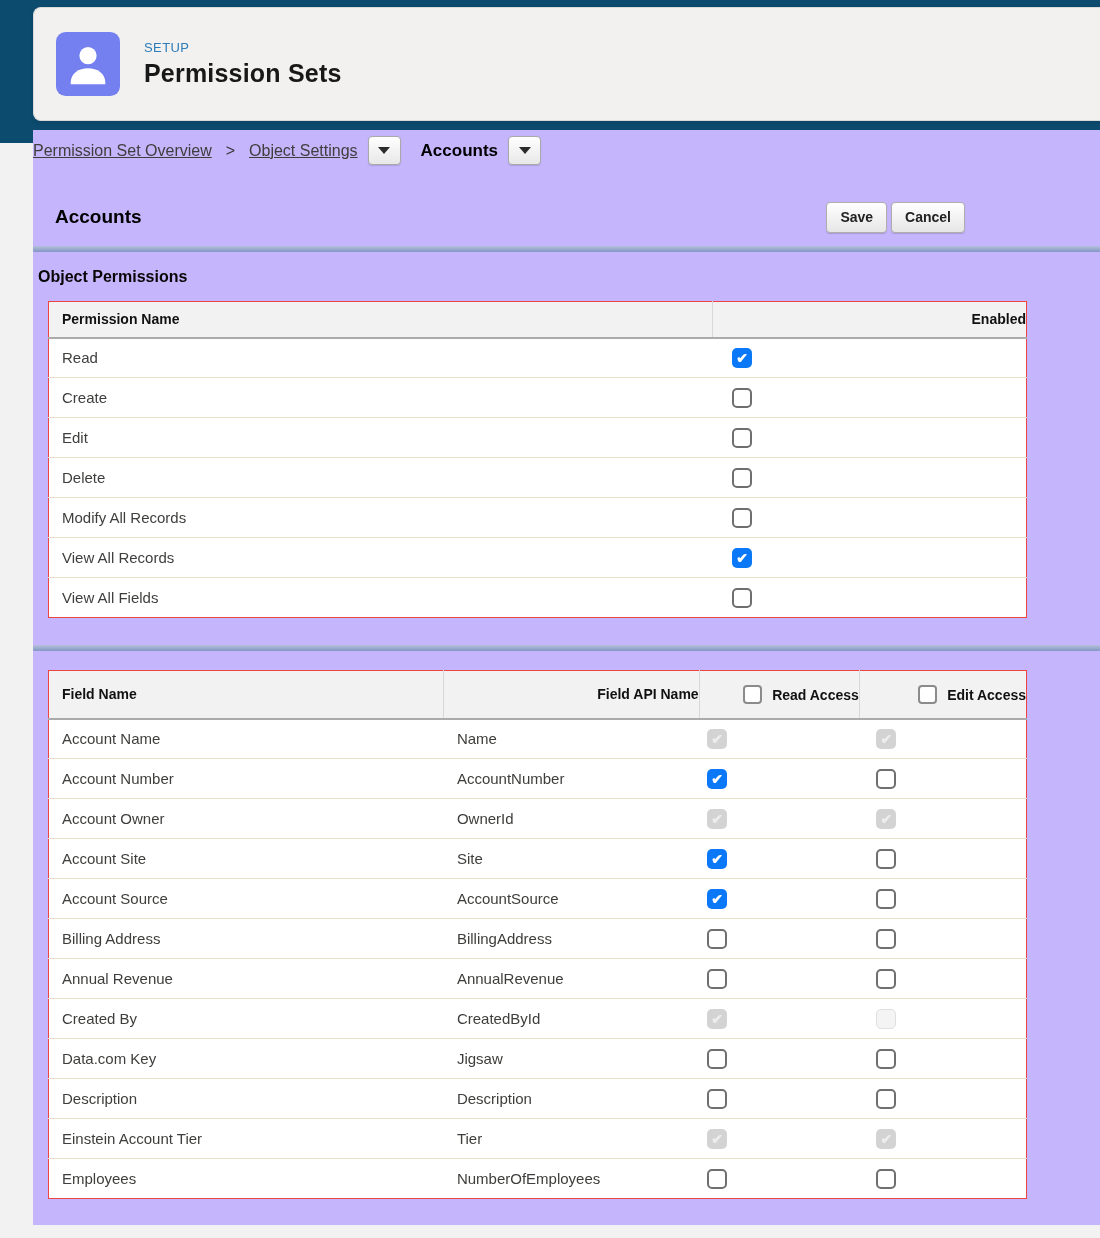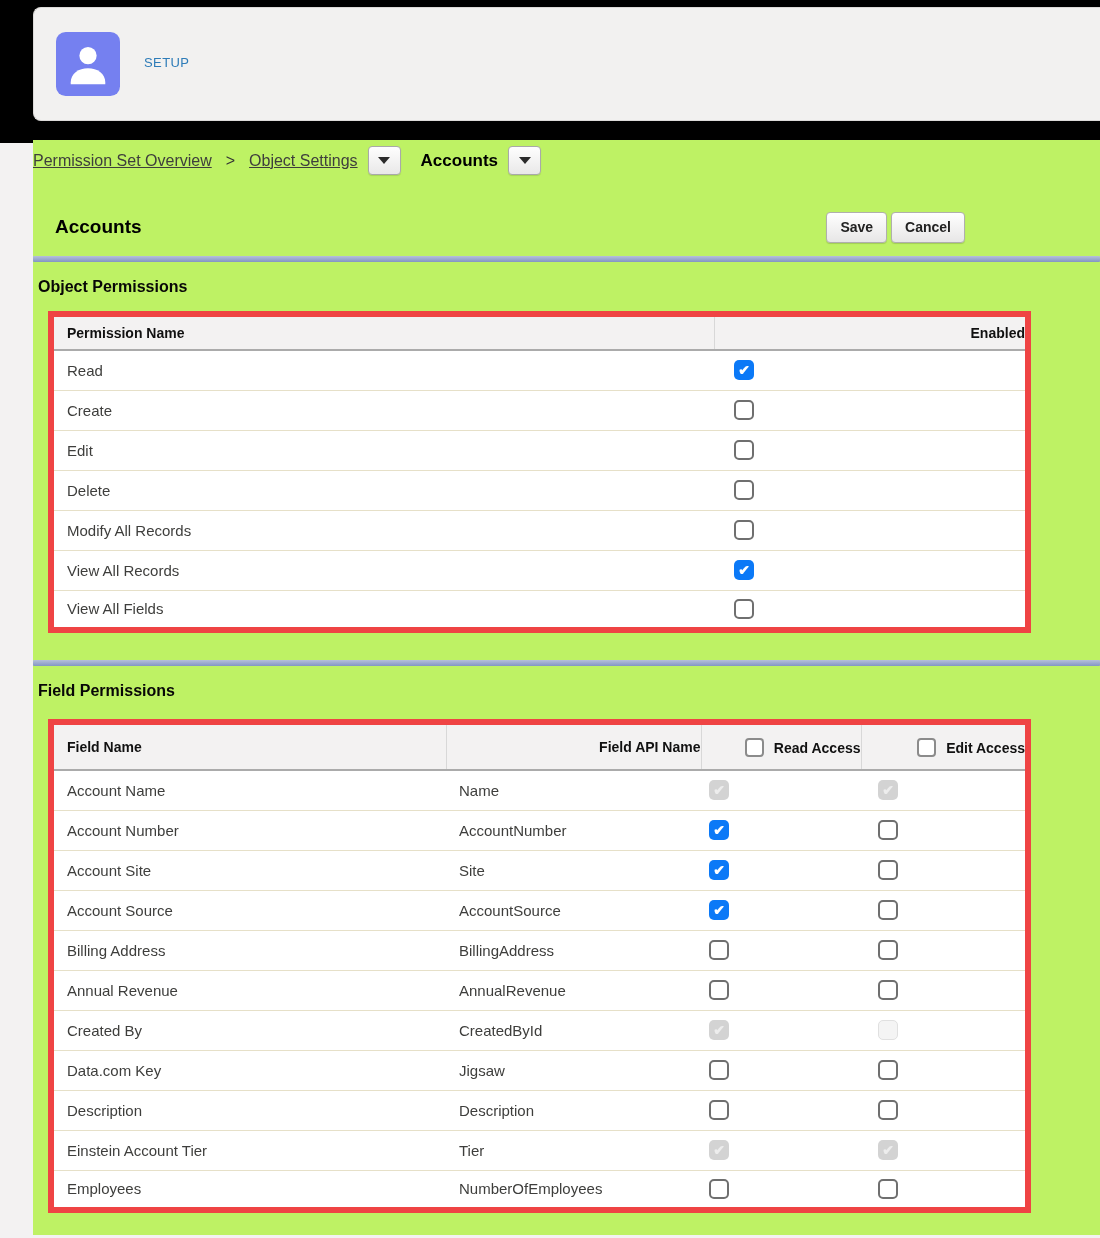--- a/index.html
+++ b/index.html
@@ -1,31 +1,31 @@
 <!DOCTYPE html>
 <html><head>
 <meta charset="utf-8">
 <style>
   * { margin:0; padding:0; box-sizing:border-box; }
   html,body { width:1100px; height:1238px; overflow:hidden;
     font-family:"Liberation Sans", sans-serif; background:#f3f2f2; }
 
   
-  .top-band { position:relative; height:143px; background:#000000; }
+  .top-band { position:relative; height:143px; background:#0c4a6e; }
   .header-card { position:absolute; left:33px; top:7px; width:1075px; height:114px;
     background:#f2f1f0; border:1px solid #dcdad8; border-right:none;
     border-radius:8px 0 0 8px; box-shadow:0 2px 4px rgba(0,0,0,.09);
     display:flex; align-items:center; padding-left:22px; gap:24px; }
   .header-icon { width:64px; height:64px; flex:0 0 64px; }
   .eyebrow { font-size:13px; color:#2e7cb8; letter-spacing:.4px; margin-bottom:4px; }
   .app-title { font-size:25px; font-weight:bold; color:#181818; letter-spacing:.2px; }
 
   
-  .content { position:absolute; left:33px; top:140px; width:1067px; height:1095px;
-    background:#bef264; }
+  .content { position:absolute; left:33px; top:130px; width:1067px; height:1095px;
+    background:#c4b5fd; }
 
   
   .breadcrumb { padding-top:6px; display:flex; align-items:center; gap:10px;
     font-size:16px; color:#333; }
   .breadcrumb a { color:#3e3e3c; text-decoration:underline; cursor:pointer; }
   .crumb-sep { margin:0 4px; color:#333; }
   .crumb-current { font-weight:bold; font-size:17px; color:#000; margin-left:10px; }
   .dd-btn { width:33px; height:29px; border:1px solid #a9a9a9; border-radius:4px;
     background:linear-gradient(#fefefe,#e9e8e8); box-shadow:0 1px 1px rgba(0,0,0,.12);
     display:inline-flex; align-items:center; justify-content:center; cursor:pointer; }
@@ -43,21 +43,21 @@
     cursor:pointer; }
 
   
   .section-divider { height:6px; margin-top:13px; border-radius:1px;
     background:linear-gradient(#b6c0da,#8396c3); }
   .section-title { font-size:16px; font-weight:bold; color:#080707;
     margin:16px 0 0 5px; }
 
   
   table { border-collapse:collapse; margin:15px 0 0 15px; width:979px;
-    border:6px solid #ef4444; table-layout:fixed; }
+    border:1px solid #ef4444; table-layout:fixed; }
   th { background:#f3f2f2; font-size:14px; font-weight:bold; color:#111;
     text-align:left; border-bottom:2px solid #ababab; }
   th + th { border-left:1px solid #d8d8d8;text-align:right; }
   #obj-table th { height:36px; padding-left:13px; }
   #obj-table th.col-enabled { padding-left:10px; }
   #field-table th { height:48px; padding-left:13px; }
   #field-table th.col-read { padding-left:24px; }
   #field-table th.col-edit { padding-left:4px; }
   td { height:40px; font-size:15px; color:#3e3e3c; padding-left:13px;
     background:#fff; }
@@ -88,20 +88,21 @@
   <div class="header-card">
     <div class="header-icon">
       <svg viewBox="0 0 100 100" width="64" height="64">
         <rect width="100" height="100" rx="15" fill="#7580f0"></rect>
         <circle cx="50" cy="37" r="13.5" fill="#ffffff"></circle>
         <path d="M23 79c0-14.5 12.5-22.5 27-22.5S77 64.5 77 79v2.5H23z" fill="#ffffff"></path>
       </svg>
     </div>
     <div>
       <div class="eyebrow">SETUP</div>
+      <div class="app-title">Permission Sets</div>
     </div>
   </div>
 </div>
 
 <div class="content">
 
   <div class="breadcrumb">
     <a>Permission Set Overview</a>
     <span class="crumb-sep">&gt;</span>
     <a>Object Settings</a>
@@ -162,21 +163,20 @@
           <td class="cb-cell-obj"><span class="cb checked"></span></td>
         </tr>
         <tr>
           <td>View All Fields</td>
           <td class="cb-cell-obj"><span class="cb unchecked"></span></td>
         </tr>
       </tbody>
   </table>
 
   <div class="section-divider" style="margin-top:27px;"></div>
-  <div class="section-title">Field Permissions</div>
 
   <table id="field-table" style="margin-top:19px;">
     <colgroup>
       <col style="width:395px">
         <col style="width:255px">
       <col style="width:160px">
         <col style="width:167px">
     </colgroup>
     <thead>
       <tr>
@@ -199,20 +199,26 @@
           <td class="cb-cell-read"><span class="cb disabled-checked"></span></td>
           <td class="cb-cell-edit"><span class="cb disabled-checked"></span></td>
         </tr>
         <tr>
           <td>Account Number</td>
           <td>AccountNumber</td>
           <td class="cb-cell-read"><span class="cb checked"></span></td>
           <td class="cb-cell-edit"><span class="cb unchecked"></span></td>
         </tr>
         <tr>
+          <td>Account Owner</td>
+          <td>OwnerId</td>
+          <td class="cb-cell-read"><span class="cb disabled-checked"></span></td>
+          <td class="cb-cell-edit"><span class="cb disabled-checked"></span></td>
+        </tr>
+        <tr>
           <td>Account Site</td>
           <td>Site</td>
           <td class="cb-cell-read"><span class="cb checked"></span></td>
           <td class="cb-cell-edit"><span class="cb unchecked"></span></td>
         </tr>
         <tr>
           <td>Account Source</td>
           <td>AccountSource</td>
           <td class="cb-cell-read"><span class="cb checked"></span></td>
           <td class="cb-cell-edit"><span class="cb unchecked"></span></td>

